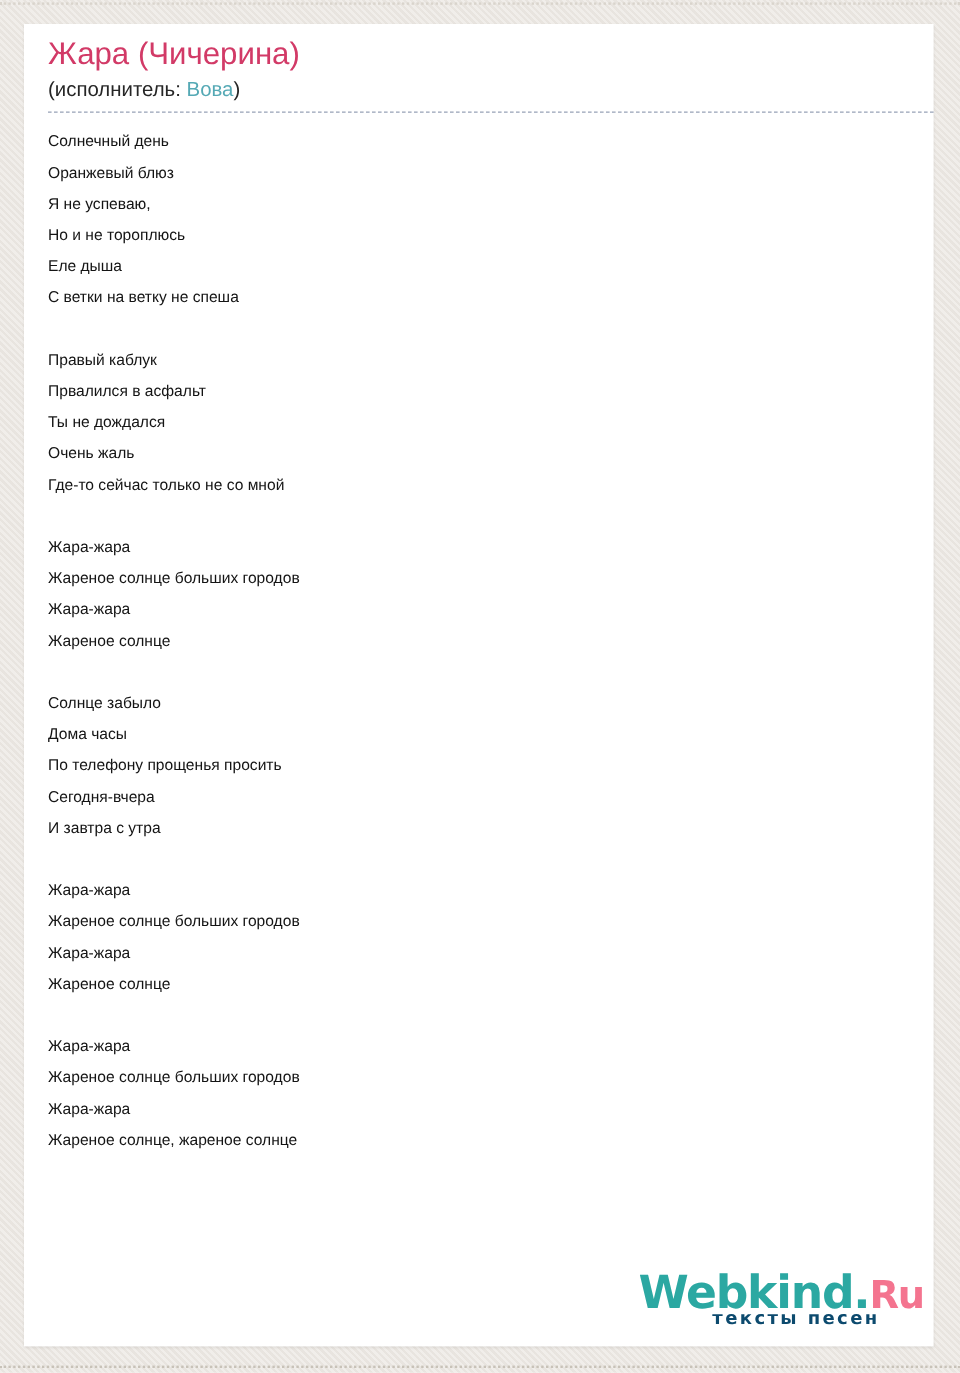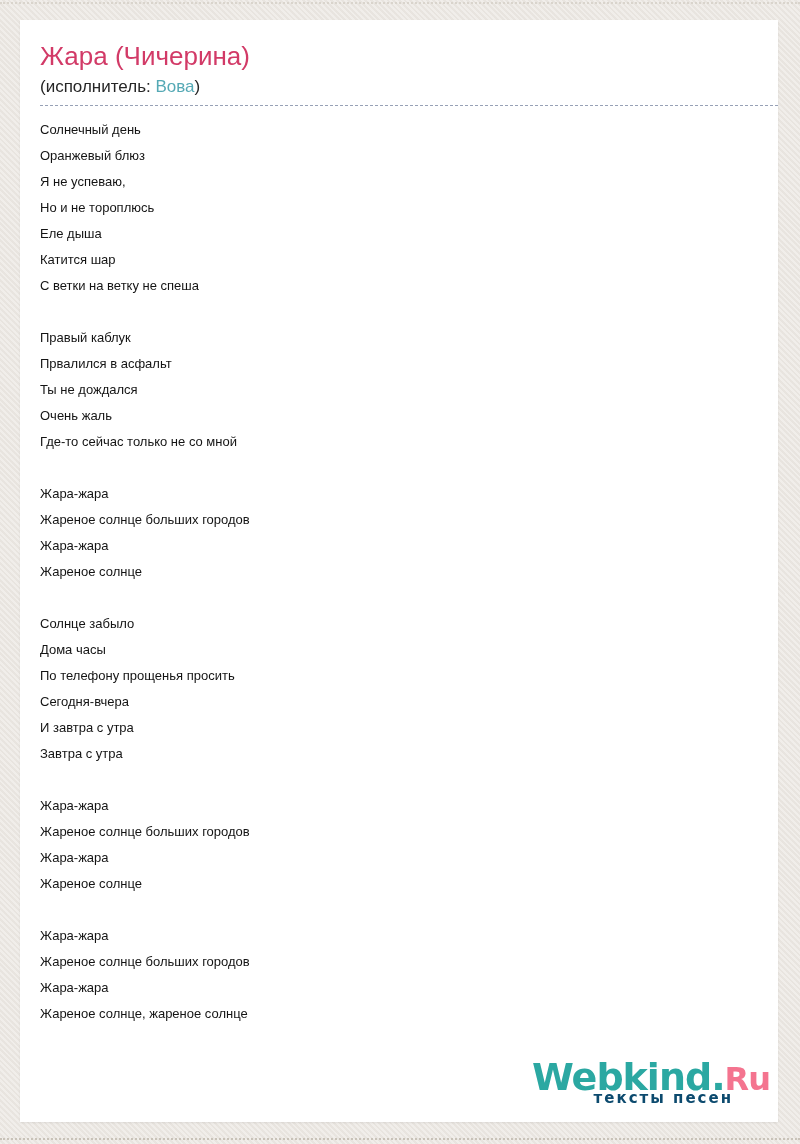--- a/index.html
+++ b/index.html
@@ -28,21 +28,21 @@
   }
   .card {
     position: absolute;
     left: 20px;
     top: 20px;
     width: 758px;
     height: 1102px;
     box-sizing: border-box;
     background: #ffffff;
     box-shadow: 0 1px 2px rgba(0,0,0,0.07);
-    padding: 22px 20px 0 20px;
+    padding: 10px 20px 0 20px;
   }
   .header {
     margin-right: -20px;            
     border-bottom: 1px dashed #97a1b6;
     padding-bottom: 8px;
   }
   .page-title {
     margin: 0;
     font-size: 26px;
     font-weight: 400;
@@ -113,21 +113,20 @@
     </div>
   </div>
 
   <div class="lyrics">
       <p class="stanza">
         <span class="lyric-line">Солнечный день</span>
         <span class="lyric-line">Оранжевый блюз</span>
         <span class="lyric-line">Я не успеваю,</span>
         <span class="lyric-line">Но и не тороплюсь</span>
         <span class="lyric-line">Еле дыша</span>
-        <span class="lyric-line">Катится шар</span>
         <span class="lyric-line">С ветки на ветку не спеша</span>
       </p>
       <p class="stanza">
         <span class="lyric-line">Правый каблук</span>
         <span class="lyric-line">Првалился в асфальт</span>
         <span class="lyric-line">Ты не дождался</span>
         <span class="lyric-line">Очень жаль</span>
         <span class="lyric-line">Где-то сейчас только не со мной</span>
       </p>
       <p class="stanza">
@@ -135,21 +134,20 @@
         <span class="lyric-line">Жареное солнце больших городов</span>
         <span class="lyric-line">Жара-жара</span>
         <span class="lyric-line">Жареное солнце</span>
       </p>
       <p class="stanza">
         <span class="lyric-line">Солнце забыло</span>
         <span class="lyric-line">Дома часы</span>
         <span class="lyric-line">По телефону прощенья просить</span>
         <span class="lyric-line">Сегодня-вчера</span>
         <span class="lyric-line">И завтра с утра</span>
-        <span class="lyric-line">Завтра с утра</span>
       </p>
       <p class="stanza">
         <span class="lyric-line">Жара-жара</span>
         <span class="lyric-line">Жареное солнце больших городов</span>
         <span class="lyric-line">Жара-жара</span>
         <span class="lyric-line">Жареное солнце</span>
       </p>
       <p class="stanza">
         <span class="lyric-line">Жара-жара</span>
         <span class="lyric-line">Жареное солнце больших городов</span>

